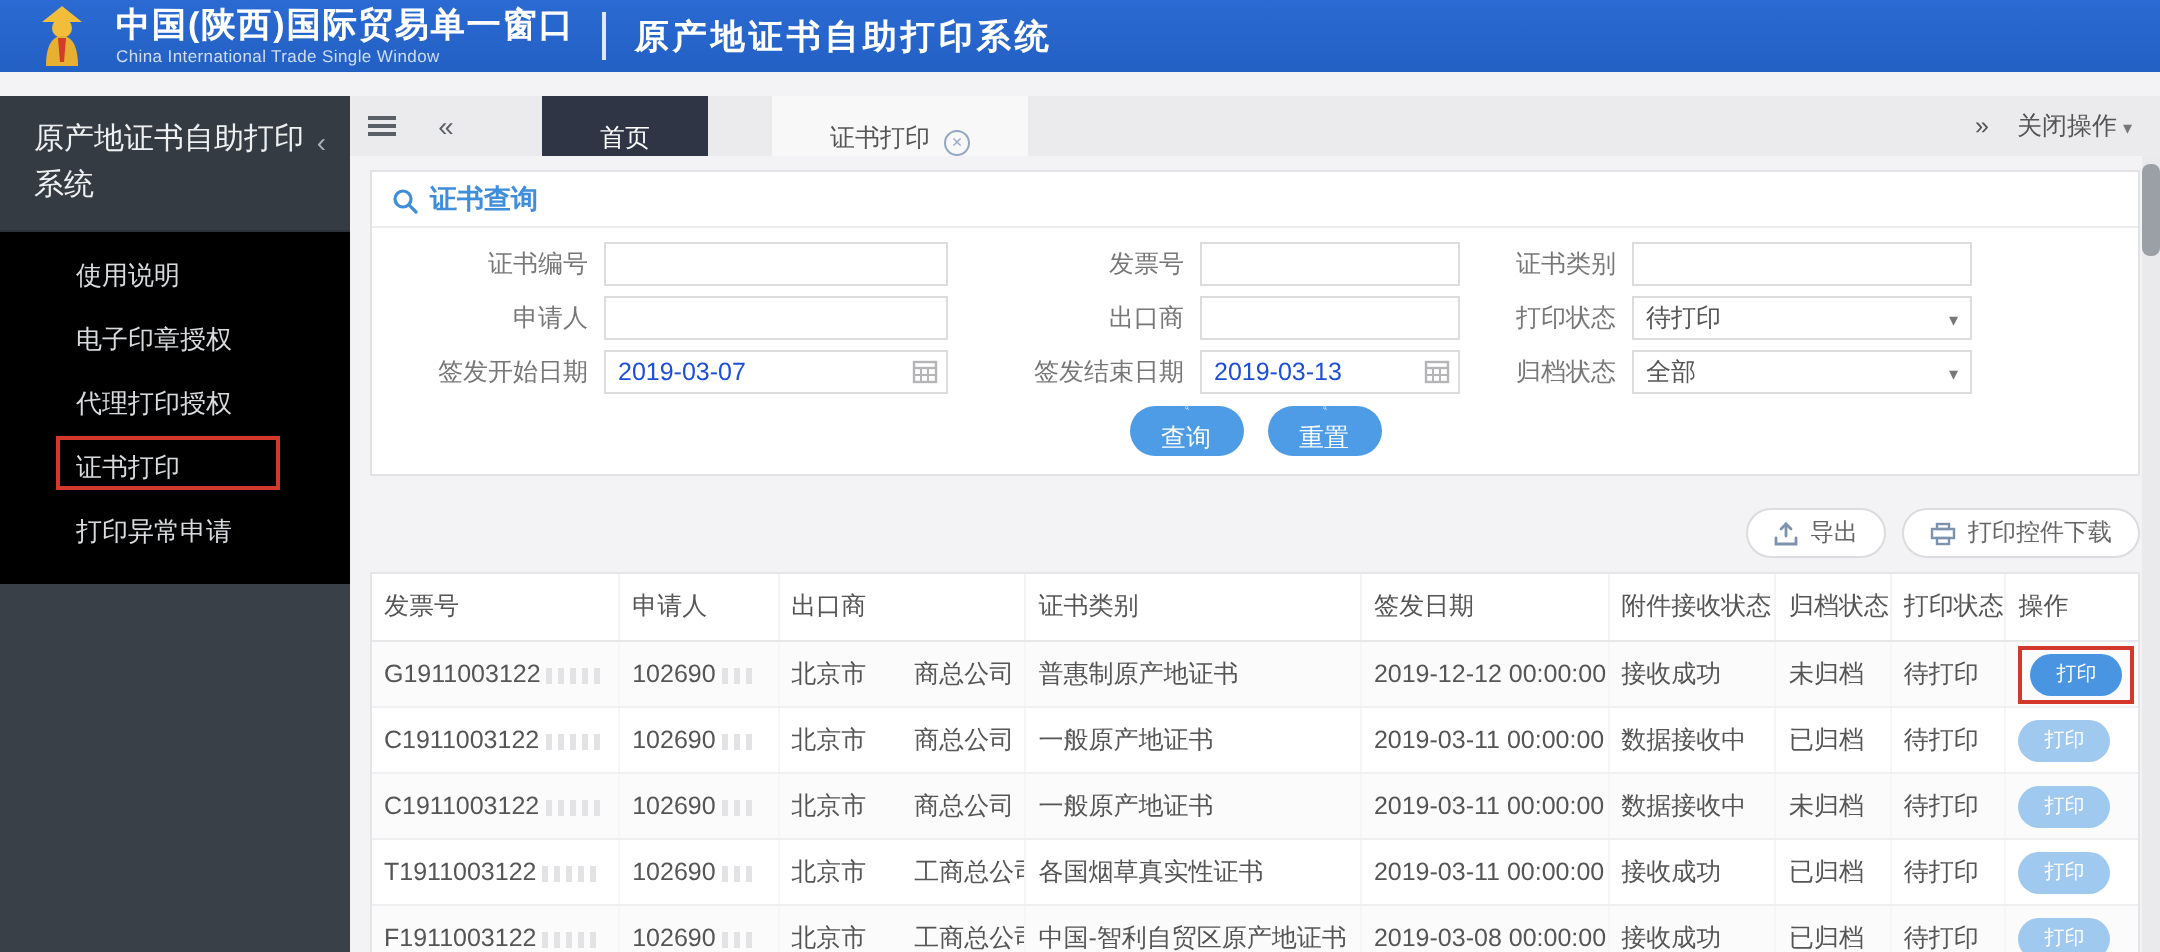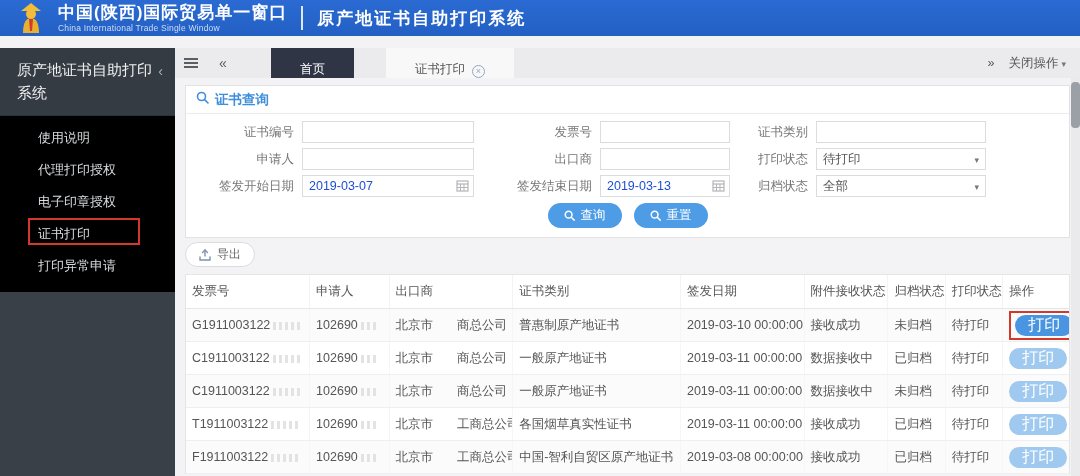--- a/index.html
+++ b/index.html
@@ -49,59 +49,59 @@
     color:#93a7c3; font-size:9px; line-height:11px; text-align:center; cursor:pointer; }
   .tab-right { margin-left:auto; display:flex; align-items:center; gap:14px;
     padding-right:14px; color:#555; font-size:12.5px; }
   .caret { font-size:9px; color:#777; margin-left:3px; }
 
   
   .content { position:absolute; top:78px; left:175px; width:905px; height:398px;
     padding:7px 10px 0 10px; }
 
   .panel { background:#fff; border:1px solid #e2e2e5; }
-  .panel-title { display:flex; align-items:flex-start; gap:6px; padding:5px 10px 4px;
+  .panel-title { display:flex; align-items:center; gap:6px; padding:5px 10px 4px;
     color:var(--link_blue,#3f8edb); font-weight:bold; font-size:13.5px;
     border-bottom:1px solid #ececee; }
   .form { padding:7px 10px 2px; display:grid;
     grid-template-columns:98px 172px 110px 130px 70px 170px;
     column-gap:8px; row-gap:5px; align-items:center; }
   .f-label { font-size:12.5px; color:#777; text-align:right; white-space:nowrap; }
   .f-input { height:22px; width:100%; border:1px solid #dcdcde; background:#fff;
     font-size:12.5px; color:#1d4ed8; padding:0 6px; font-family:inherit; }
   .date-wrap { position:relative; }
   .date-wrap svg { position:absolute; right:5px; top:4px; cursor:pointer; }
   .select { position:relative; height:22px; border:1px solid #dcdcde; background:#fff;
     font-size:12.5px; color:#555; display:flex; align-items:center; padding:0 16px 0 6px; cursor:pointer; }
   .select .caret { position:absolute; right:6px; top:6px; }
   .form-actions { display:flex; justify-content:center; gap:12px; padding:4px 0 9px; }
   .btn-pill { display:flex; align-items:center; gap:6px; background:var(--button_blue,#4e9ce6);
     color:#fff; border:none; border-radius:13px; height:25px; padding:0 16px;
-    font-size:12.5px; cursor:pointer; font-family:inherit; }
-
-  .toolbar { display:flex; gap:8px; margin:4px 0 7px; }
+    font-size:12.5px; cursor:pointer; font-family:inherit;flex-direction:column; }
+
+  .toolbar { display:flex; gap:8px; margin:16px 0 7px;justify-content:flex-end; }
   .btn-light { display:flex; align-items:center; gap:6px; background:#fff;
     border:1px solid #dcdcde; border-radius:13px; height:25px; padding:0 13px;
     font-size:12px; color:#666; cursor:pointer; font-family:inherit; }
 
   .table-wrap { background:#fff; border:1px solid #e5e5e8; border-bottom:none; }
   table { width:100%; border-collapse:collapse; table-layout:fixed; }
   th { text-align:left; font-weight:normal; font-size:12.5px; color:#555;
     padding:8px 6px; border-bottom:1px solid #e7e7ea; border-right:1px solid #f3f3f5;
     white-space:nowrap; overflow:hidden; }
   td { font-size:12.5px; color:#555; padding:0 6px; height:33px;
     border-bottom:1px solid #efeff2; border-right:1px solid #f6f6f8;
     white-space:nowrap; overflow:hidden; }
   th:last-child, td:last-child { border-right:none; }
   tbody tr:nth-child(odd) { background:#fbfbfc; }
   .smudge { display:inline-block; height:8px; vertical-align:middle; margin-left:3px;
     background:repeating-linear-gradient(90deg,#e3e3e5 0 3px,transparent 3px 6px); }
   .gap { display:inline-block; width:24px; }
   .print-btn { background:var(--print_btn_light,#9fc9ef); color:#fff; border:none;
-    border-radius:11px; height:21px; padding:0 13px; font-size:16px; cursor:pointer; font-family:inherit; }
+    border-radius:11px; height:21px; padding:0 13px; font-size:10px; cursor:pointer; font-family:inherit; }
   .print-btn.strong { background:var(--print_btn_strong,#4a95e2); }
   .red-annot { display:inline-block; border:2px solid var(--annotation_red,#d3382a); padding:2px 4px; }
 
   .scrollbar { position:absolute; top:78px; right:0; width:9px; height:398px; background:#eaeaec; }
   .scroll-thumb { width:9px; height:46px; background:#9aa0a6; border-radius:4px; margin-top:4px; cursor:pointer; }
 </style>
 </head>
 <body>
 
 <div class="screen">
@@ -125,24 +125,24 @@
   <aside class="sidebar">
     <div class="side-head">
       <span>原产地证书自助打印系统</span>
       <span class="chev">‹</span>
     </div>
     <nav class="side-nav">
       <div class="side-item">
         <span>使用说明</span>
       </div>
       <div class="side-item">
+        <span>电子印章授权</span>
+      </div>
+      <div class="side-item">
         <span>代理打印授权</span>
-      </div>
-      <div class="side-item">
-        <span>电子印章授权</span>
       </div>
       <div class="side-item">
         <span>证书打印</span>
         <span class="side-frame"></span>
       </div>
       <div class="side-item">
         <span>打印异常申请</span>
       </div>
     </nav>
   </aside>
@@ -249,20 +249,28 @@
 
     <div class="toolbar">
       <button class="btn-light">
         <svg width="12" height="12" viewBox="0 0 12 12">
           <path d="M6 1 L6 7" stroke="#7d93ad" stroke-width="1.4" stroke-linecap="round"></path>
           <path d="M3.5 3.5 L6 1 L8.5 3.5" fill="none" stroke="#7d93ad" stroke-width="1.4" stroke-linecap="round"></path>
           <path d="M1 8 L1 11 L11 11 L11 8" fill="none" stroke="#7d93ad" stroke-width="1.4" stroke-linecap="round"></path>
         </svg>
         <span>导出</span>
       </button>
+      <button class="btn-light">
+        <svg width="13" height="12" viewBox="0 0 13 12">
+          <rect x="3.5" y="1" width="6" height="2.5" fill="none" stroke="#7d93ad" stroke-width="1.2"></rect>
+          <rect x="1" y="3.5" width="11" height="4.5" fill="none" stroke="#7d93ad" stroke-width="1.2"></rect>
+          <rect x="3.5" y="8" width="6" height="3" fill="none" stroke="#7d93ad" stroke-width="1.2"></rect>
+        </svg>
+        <span>打印控件下载</span>
+      </button>
     </div>
 
     <div class="table-wrap">
       <table>
         <colgroup>
           <col style="width:14%">
             <col style="width:9%">
             <col style="width:14%">
           <col style="width:19%">
             <col style="width:14%">
@@ -283,21 +291,21 @@
               <th>打印状态</th>
               <th>操作</th>
             </tr>
         </thead>
         <tbody>
             <tr>
               <td>G1911003122<span class="smudge" style="width: 30px;"></span></td>
               <td>102690<span class="smudge" style="width: 16px;"></span></td>
               <td>北京市<span class="gap"></span>商总公司</td>
               <td>普惠制原产地证书</td>
-              <td>2019-03-10 00:00:00</td>
+              <td>2019-12-12 00:00:00</td>
               <td>接收成功</td>
               <td>未归档</td>
               <td>待打印</td>
               <td><span class="red-annot"><button class="print-btn strong">打印</button></span></td>
             </tr>
             <tr>
               <td>C1911003122<span class="smudge" style="width: 30px;"></span></td>
               <td>102690<span class="smudge" style="width: 16px;"></span></td>
               <td>北京市<span class="gap"></span>商总公司</td>
               <td>一般原产地证书</td>

